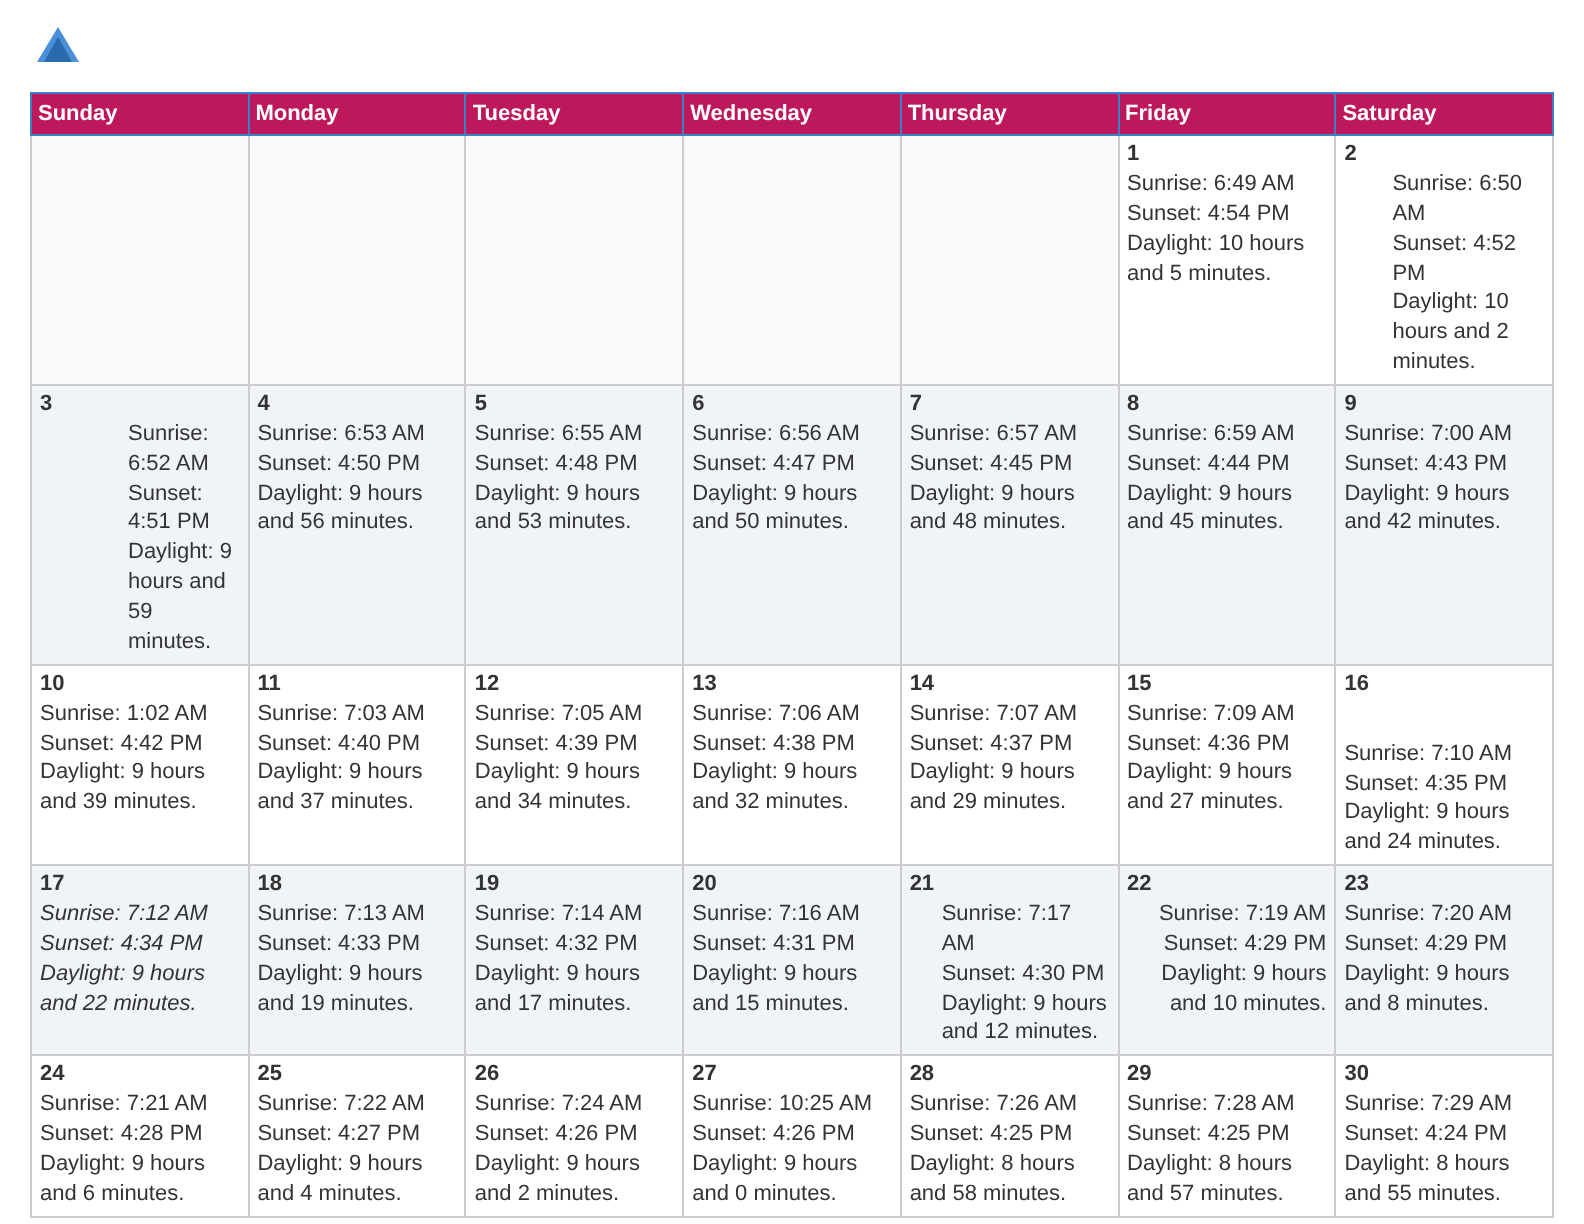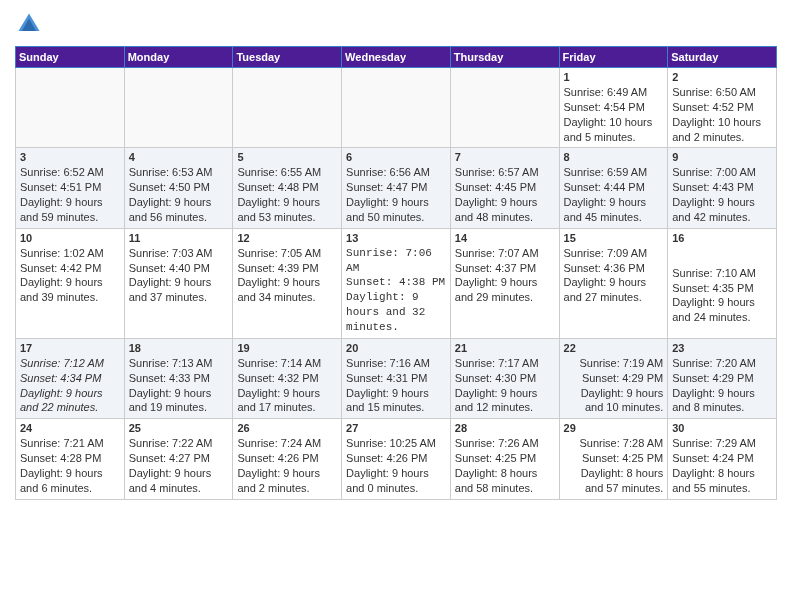--- a/index.html
+++ b/index.html
@@ -50,21 +50,21 @@
     .subtitle {
       font-size: 13px;
       color: #444;
     }
     .calendar {
       width: 100%;
       border-collapse: collapse;
       table-layout: fixed;
     }
     .calendar th {
-      background: #4c1d95;
+      background: #be185d;
       color: #fff;
       font-size: 11px;
       font-weight: bold;
       padding: 4px 3px;
       text-align: left;
       border: 1px solid #3a7fc8;
     }
     .calendar td {
       border: 1px solid #ccc;
       vertical-align: top;
@@ -133,29 +133,29 @@
           <td class="empty"></td>
           <td class="empty"></td>
           <td>
             <span class="day-number">1</span>
             <div class="day-info" style="white-space: pre-line;">Sunrise: 6:49 AM
 Sunset: 4:54 PM
 Daylight: 10 hours and 5 minutes.</div>
           </td>
           <td>
             <span class="day-number">2</span>
-            <div class="day-info" style="white-space: pre-line;">Sunrise: 6:50 AM
+            <div class="day-info" style="white-space: pre-line; margin-left: 24px;">Sunrise: 6:50 AM
 Sunset: 4:52 PM
 Daylight: 10 hours and 2 minutes.</div>
           </td>
         </tr>
         <tr>
           <td class="alt-row">
             <span class="day-number">3</span>
-            <div class="day-info" style="white-space: pre-line;">Sunrise: 6:52 AM
+            <div class="day-info" style="white-space: pre-line; margin-left: 44px;">Sunrise: 6:52 AM
 Sunset: 4:51 PM
 Daylight: 9 hours and 59 minutes.</div>
           </td>
           <td class="alt-row">
             <span class="day-number">4</span>
             <div class="day-info" style="white-space: pre-line;">Sunrise: 6:53 AM
 Sunset: 4:50 PM
 Daylight: 9 hours and 56 minutes.</div>
           </td>
           <td class="alt-row">
@@ -203,21 +203,21 @@
 Daylight: 9 hours and 37 minutes.</div>
           </td>
           <td>
             <span class="day-number">12</span>
             <div class="day-info" style="white-space: pre-line;">Sunrise: 7:05 AM
 Sunset: 4:39 PM
 Daylight: 9 hours and 34 minutes.</div>
           </td>
           <td>
             <span class="day-number">13</span>
-            <div class="day-info" style="white-space: pre-line; font-family: Liberation Mono, monospace;">Sunrise: 7:06 AM
+            <div class="day-info" style="white-space: pre-line;">Sunrise: 7:06 AM
 Sunset: 4:38 PM
 Daylight: 9 hours and 32 minutes.</div>
           </td>
           <td>
             <span class="day-number">14</span>
             <div class="day-info" style="white-space: pre-line;">Sunrise: 7:07 AM
 Sunset: 4:37 PM
 Daylight: 9 hours and 29 minutes.</div>
           </td>
           <td>
@@ -253,21 +253,21 @@
 Daylight: 9 hours and 17 minutes.</div>
           </td>
           <td class="alt-row">
             <span class="day-number">20</span>
             <div class="day-info" style="white-space: pre-line;">Sunrise: 7:16 AM
 Sunset: 4:31 PM
 Daylight: 9 hours and 15 minutes.</div>
           </td>
           <td class="alt-row">
             <span class="day-number">21</span>
-            <div class="day-info" style="white-space: pre-line;">Sunrise: 7:17 AM
+            <div class="day-info" style="white-space: pre-line; margin-left: 16px;">Sunrise: 7:17 AM
 Sunset: 4:30 PM
 Daylight: 9 hours and 12 minutes.</div>
           </td>
           <td class="alt-row">
             <span class="day-number">22</span>
             <div class="day-info" style="white-space: pre-line; text-align: right;">Sunrise: 7:19 AM
 Sunset: 4:29 PM
 Daylight: 9 hours and 10 minutes.</div>
           </td>
           <td class="alt-row">
@@ -303,21 +303,21 @@
 Daylight: 9 hours and 0 minutes.</div>
           </td>
           <td>
             <span class="day-number">28</span>
             <div class="day-info" style="white-space: pre-line;">Sunrise: 7:26 AM
 Sunset: 4:25 PM
 Daylight: 8 hours and 58 minutes.</div>
           </td>
           <td>
             <span class="day-number">29</span>
-            <div class="day-info" style="white-space: pre-line; text-align: right;">Sunrise: 7:28 AM
+            <div class="day-info" style="white-space: pre-line;">Sunrise: 7:28 AM
 Sunset: 4:25 PM
 Daylight: 8 hours and 57 minutes.</div>
           </td>
           <td>
             <span class="day-number">30</span>
             <div class="day-info" style="white-space: pre-line;">Sunrise: 7:29 AM
 Sunset: 4:24 PM
 Daylight: 8 hours and 55 minutes.</div>
           </td>
         </tr>

